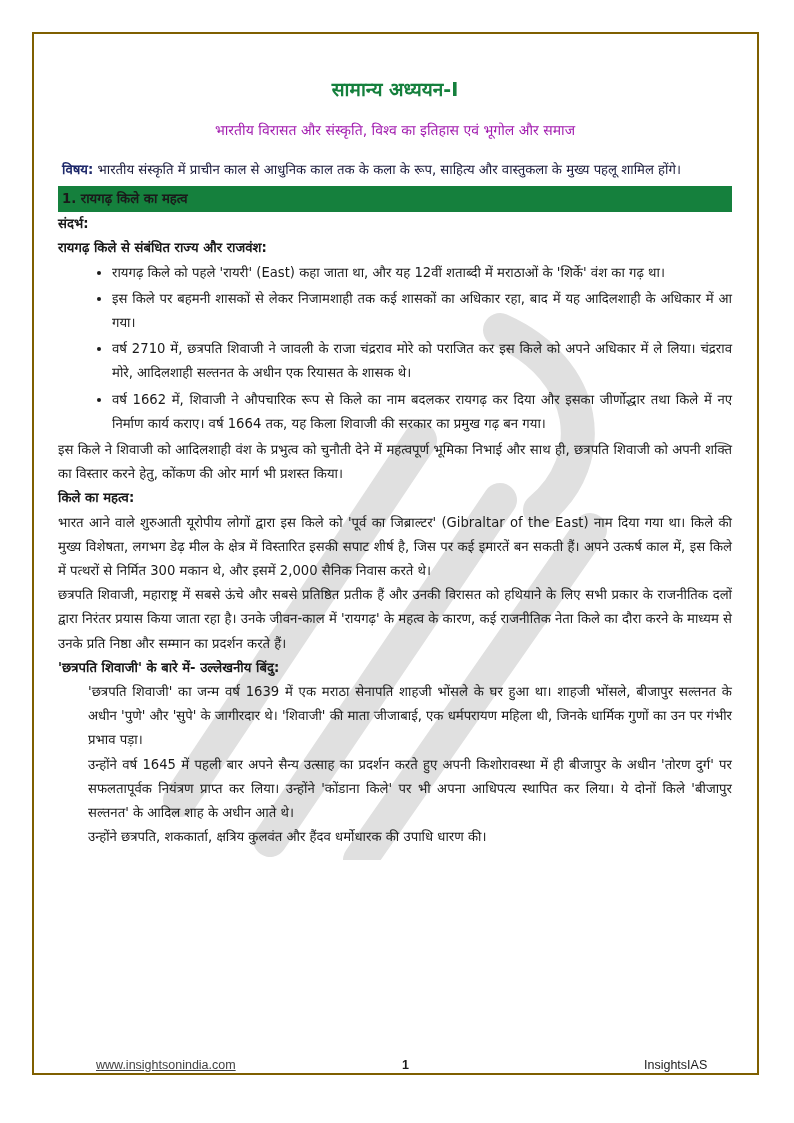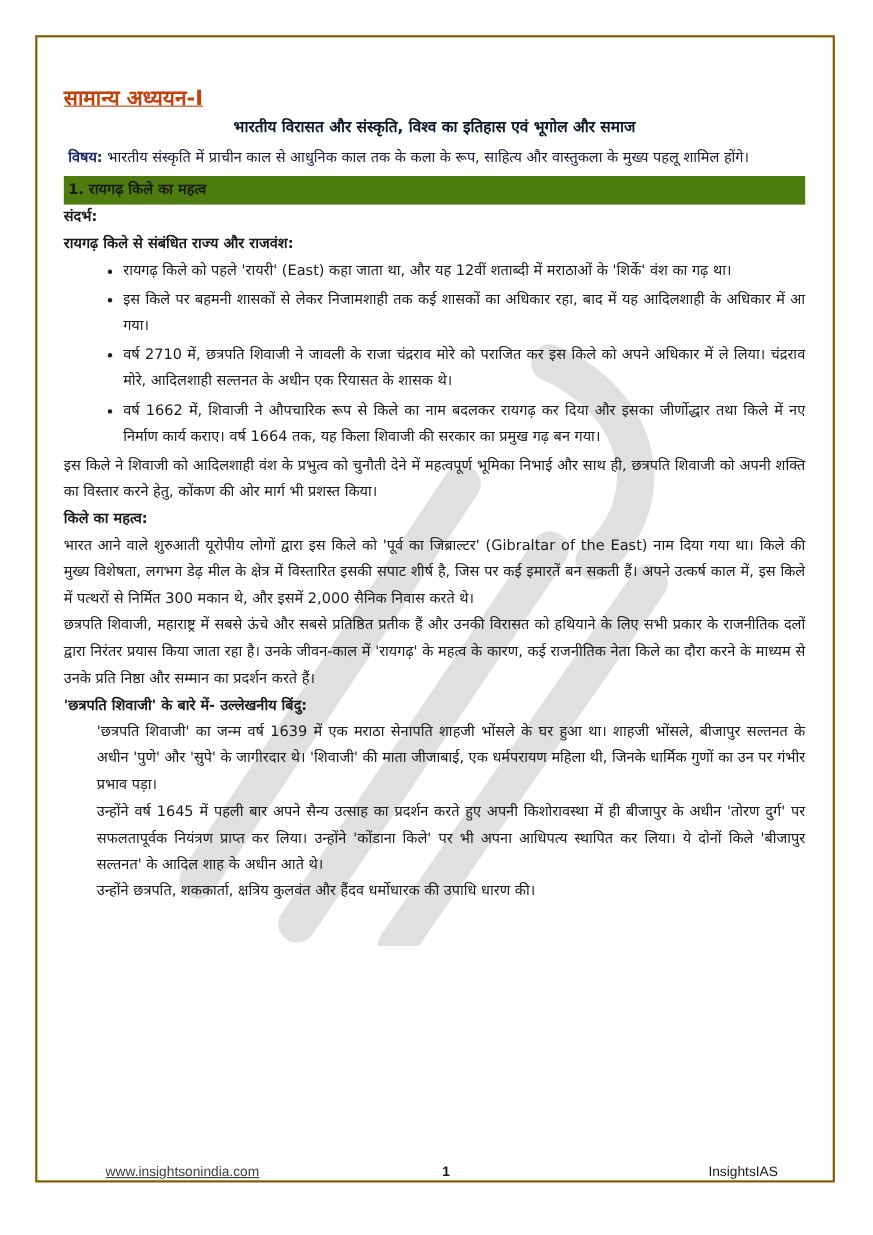--- a/index.html
+++ b/index.html
@@ -3,25 +3,25 @@
 <meta charset="utf-8">
 <style>
   html, body { margin: 0; padding: 0; background: #ffffff; }
   body { width: 794px; height: 1123px; position: relative; overflow: hidden;
          font-family: "DejaVu Sans", sans-serif; color: #1a1a1a; }
   .page-border { position: absolute; left: 32px; top: 32px; width: 727px; height: 1043px;
                  border: 2px solid #7f5f00; box-sizing: border-box; }
   .watermark { position: absolute; left: 120px; top: 300px; width: 560px; height: 560px;
                pointer-events: none; }
   .content { position: absolute; left: 58px; top: 76px; width: 674px; font-size: 13.2px; line-height: 24.2px; }
-  .title { text-align: left; color: #c2410c; font-weight: bold; font-size: 19px; line-height: 26px; margin: 0; text-decoration: underline; }
-  .subtitle { text-align: center; color: #0f172a; font-weight: bold; font-size: 14px; line-height: 24px; margin: 2px; }
+  .title { text-align: center; color: #15803d; font-weight: bold; font-size: 19px; line-height: 26px; margin: 0; }
+  .subtitle { text-align: center; color: #a21caf; font-weight: normal; font-size: 14px; line-height: 24px; margin: 16px; }
   .subject { margin: 4px; color: #1a1a3a; }
   .subject b { color: #1f2a6b; }
-  .section-bar { background: #4d7c0f; font-weight: bold; padding: 0 4px; margin: 0; height: 26px; line-height: 26px; }
+  .section-bar { background: #15803d; font-weight: bold; padding: 0 4px; margin: 0; height: 26px; line-height: 26px; }
   .h { font-weight: bold; margin: 0; }
   p { margin: 0; text-align: justify; }
   ul { margin: 0; padding-left: 54px; }
   ul li { text-align: justify; margin: 0 0 2px 0; }
   .indented { padding-left: 30px; }
   .footer { position: absolute; top: 1058px; left: 0; width: 794px; font-family: "Liberation Sans", sans-serif; font-size: 12.5px; }
   .footer a { position: absolute; left: 96px; color: #404040; text-decoration: underline; }
   .footer .pg { position: absolute; left: 402px; font-weight: bold; }
   .footer .brand { position: absolute; left: 644px; }
 </style>

